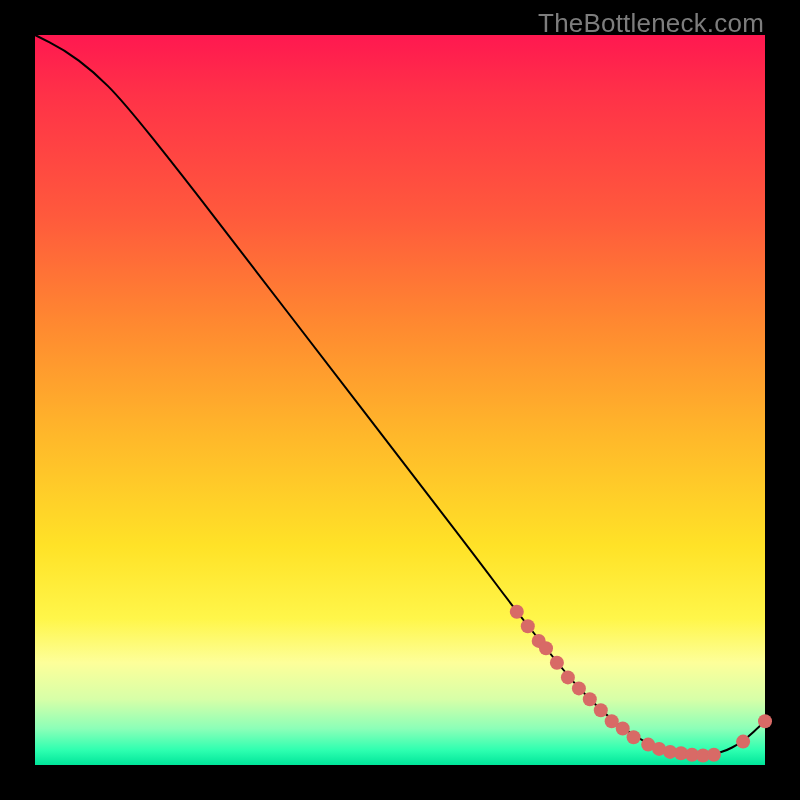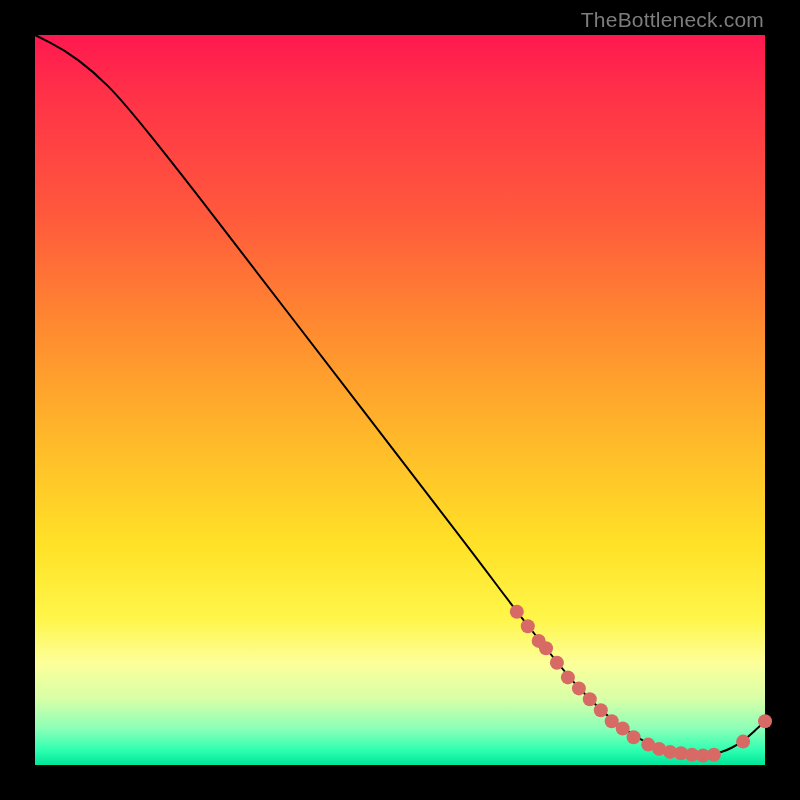--- a/index.html
+++ b/index.html
@@ -41,21 +41,21 @@
       #8cffb8 95%,
       #2dffb0 98%,
       #00e59a 100%
     );
   }
   .watermark {
     position: absolute;
     top: 8px;
     right: 36px;
     color: #7d7d7d;
-    font-size: 21px;
+    font-size: 26px;
     font-weight: 500;
     letter-spacing: 0.2px;
     user-select: none;
   }
   svg.curve {
     position: absolute;
     inset: 0;
     overflow: visible;
   }
 </style>

